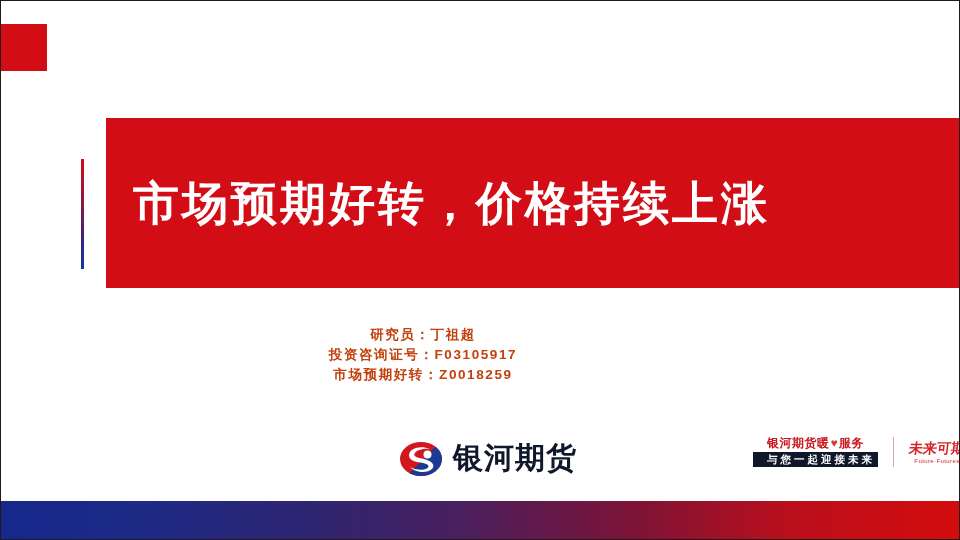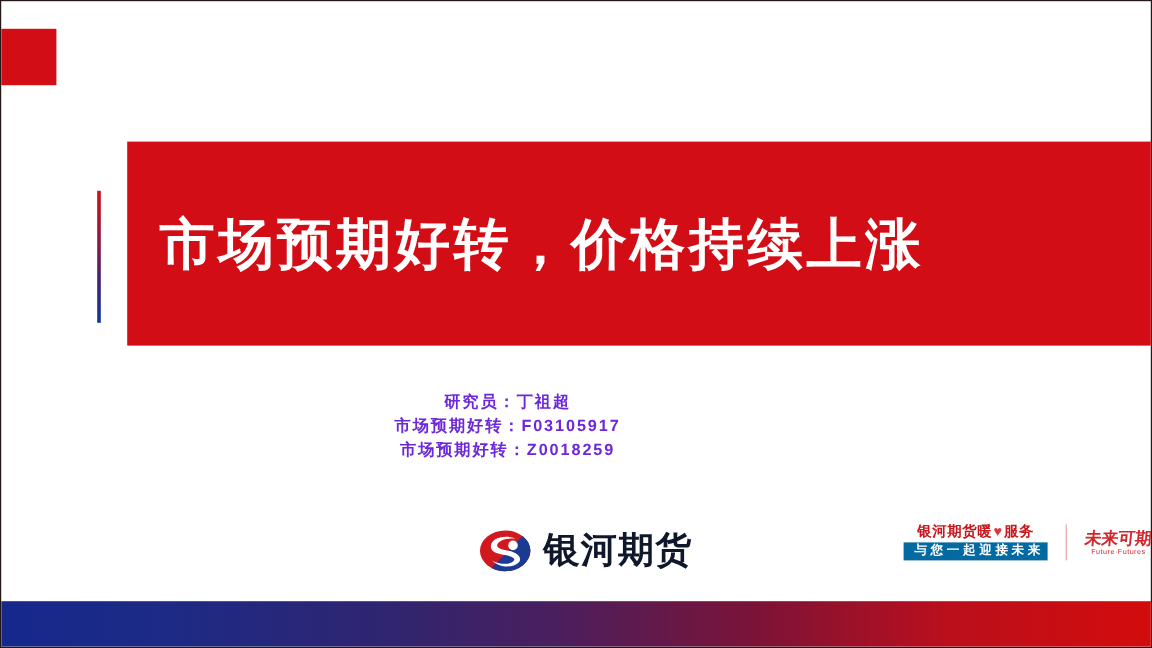--- a/index.html
+++ b/index.html
@@ -62,21 +62,21 @@
     white-space: nowrap;
   }
 
   
   .credits {
     position: absolute;
     left: 0;
     top: 324px;
     width: 844px;
     text-align: center;
-    color: #6d28d9;
+    color: #c2410c;
   }
   .credits .line {
     font-size: 13.5px;
     font-weight: bold;
     letter-spacing: 1.6px;
     line-height: 20px;
     white-space: nowrap;
   }
 
   
@@ -129,27 +129,27 @@
     line-height: 13px;
   }
   .badge-heart {
     color: #e2353b;
     font-size: 12px;
     line-height: 12px;
     position: relative;
     top: -1px;
   }
   .badge-bottom-line {
-    background: #0369a1;
+    background: #0f172a;
     color: #ffffff;
     font-size: 10.5px;
     font-weight: bold;
     letter-spacing: 3px;
     text-align: center;
-    padding: 1px 3px 2px 9px;
+    padding: 1px 3px 2px 14px;
     white-space: nowrap;
     line-height: 12px;
   }
   .badge-divider {
     width: 1px;
     align-self: stretch;
     background: #e8a0a3;
     margin: 0 3px;
   }
   .badge-right {
@@ -194,21 +194,21 @@
   <div class="deco-red-block"></div>
 
   <div class="deco-vrule"></div>
 
   <div class="title-banner">
     <div class="title-text">市场预期好转，价格持续上涨</div>
   </div>
 
   <div class="credits">
     <div class="line">研究员：丁祖超</div>
-    <div class="line">市场预期好转：F03105917</div>
+    <div class="line">投资咨询证号：F03105917</div>
     <div class="line">市场预期好转：Z0018259</div>
   </div>
 
   <div class="brand">
     <span class="brand-mark">
       <svg viewBox="0 0 88 80" width="44" height="40" xmlns="http://www.w3.org/2000/svg">
         <defs>
           <clipPath id="ellipseClip">
             <ellipse cx="44" cy="40" rx="42" ry="34"></ellipse>
           </clipPath>

